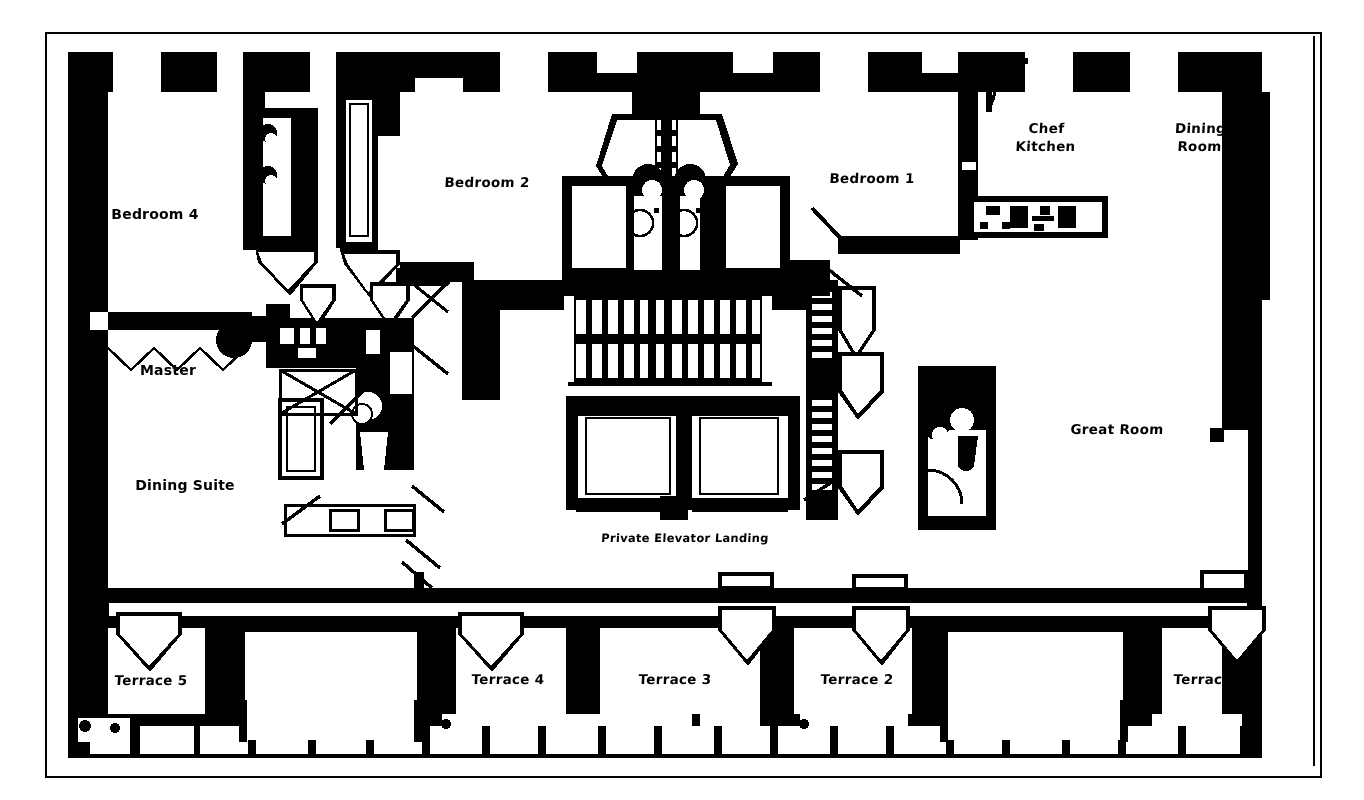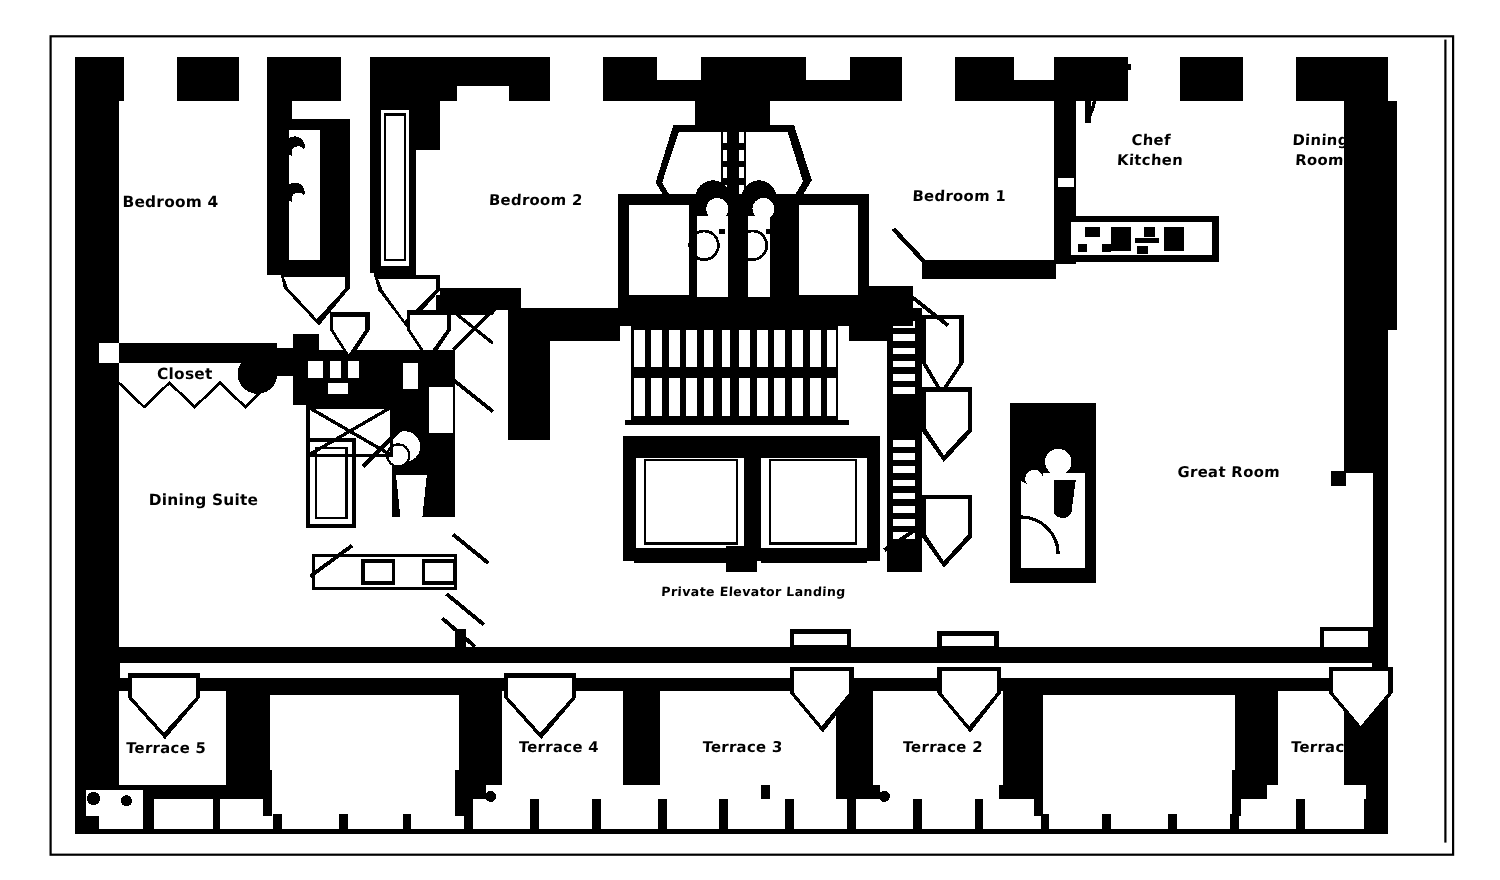--- a/index.html
+++ b/index.html
@@ -53,20 +53,21 @@
     line-height: 1.12;
     text-align: center;
     transform: translate(-50%, -50%);
     pointer-events: none;
   }
   .label.bold-sans {
     font-family: "DejaVu Sans", sans-serif;
     font-weight: 700;
     font-size: 14px;
     letter-spacing: 0.2px;
+    margin-top: 30px;
   }
   .label.hand {
     font-family: "DejaVu Sans", sans-serif;
     font-weight: 600;
     font-size: 13.5px;
     letter-spacing: 0.3px;
     transform: translate(-50%, -50%) skewX(-3deg);
   }
   .label.hand.small {
     font-size: 11.5px;
@@ -560,21 +561,21 @@
         <rect x="1204" y="574" width="40" height="14"></rect>
       </g>
       <g stroke="#000" stroke-width="3.5" fill="none">
         <line x1="402" y1="562" x2="432" y2="588"></line>
       </g>
     </g>
   </svg>
 
   <div class="label bold-sans" style="left:155px; top:185px;">Bedroom 4</div>
 
-  <div class="label bold-sans" style="left:168px; top:341px;">Closet</div>
+  <div class="label bold-sans" style="left:168px; top:341px;">Master</div>
 
   <div class="label bold-sans" style="left:185px; top:456px;">Dining Suite</div>
 
   <div class="label hand" style="left:487px; top:183px;">Bedroom 2</div>
 
   <div class="label hand" style="left:872px; top:179px;">Bedroom 1</div>
 
   <div class="label hand two-line" style="left:1046px; top:137px; white-space:pre;">Chef
 Kitchen</div>
 

